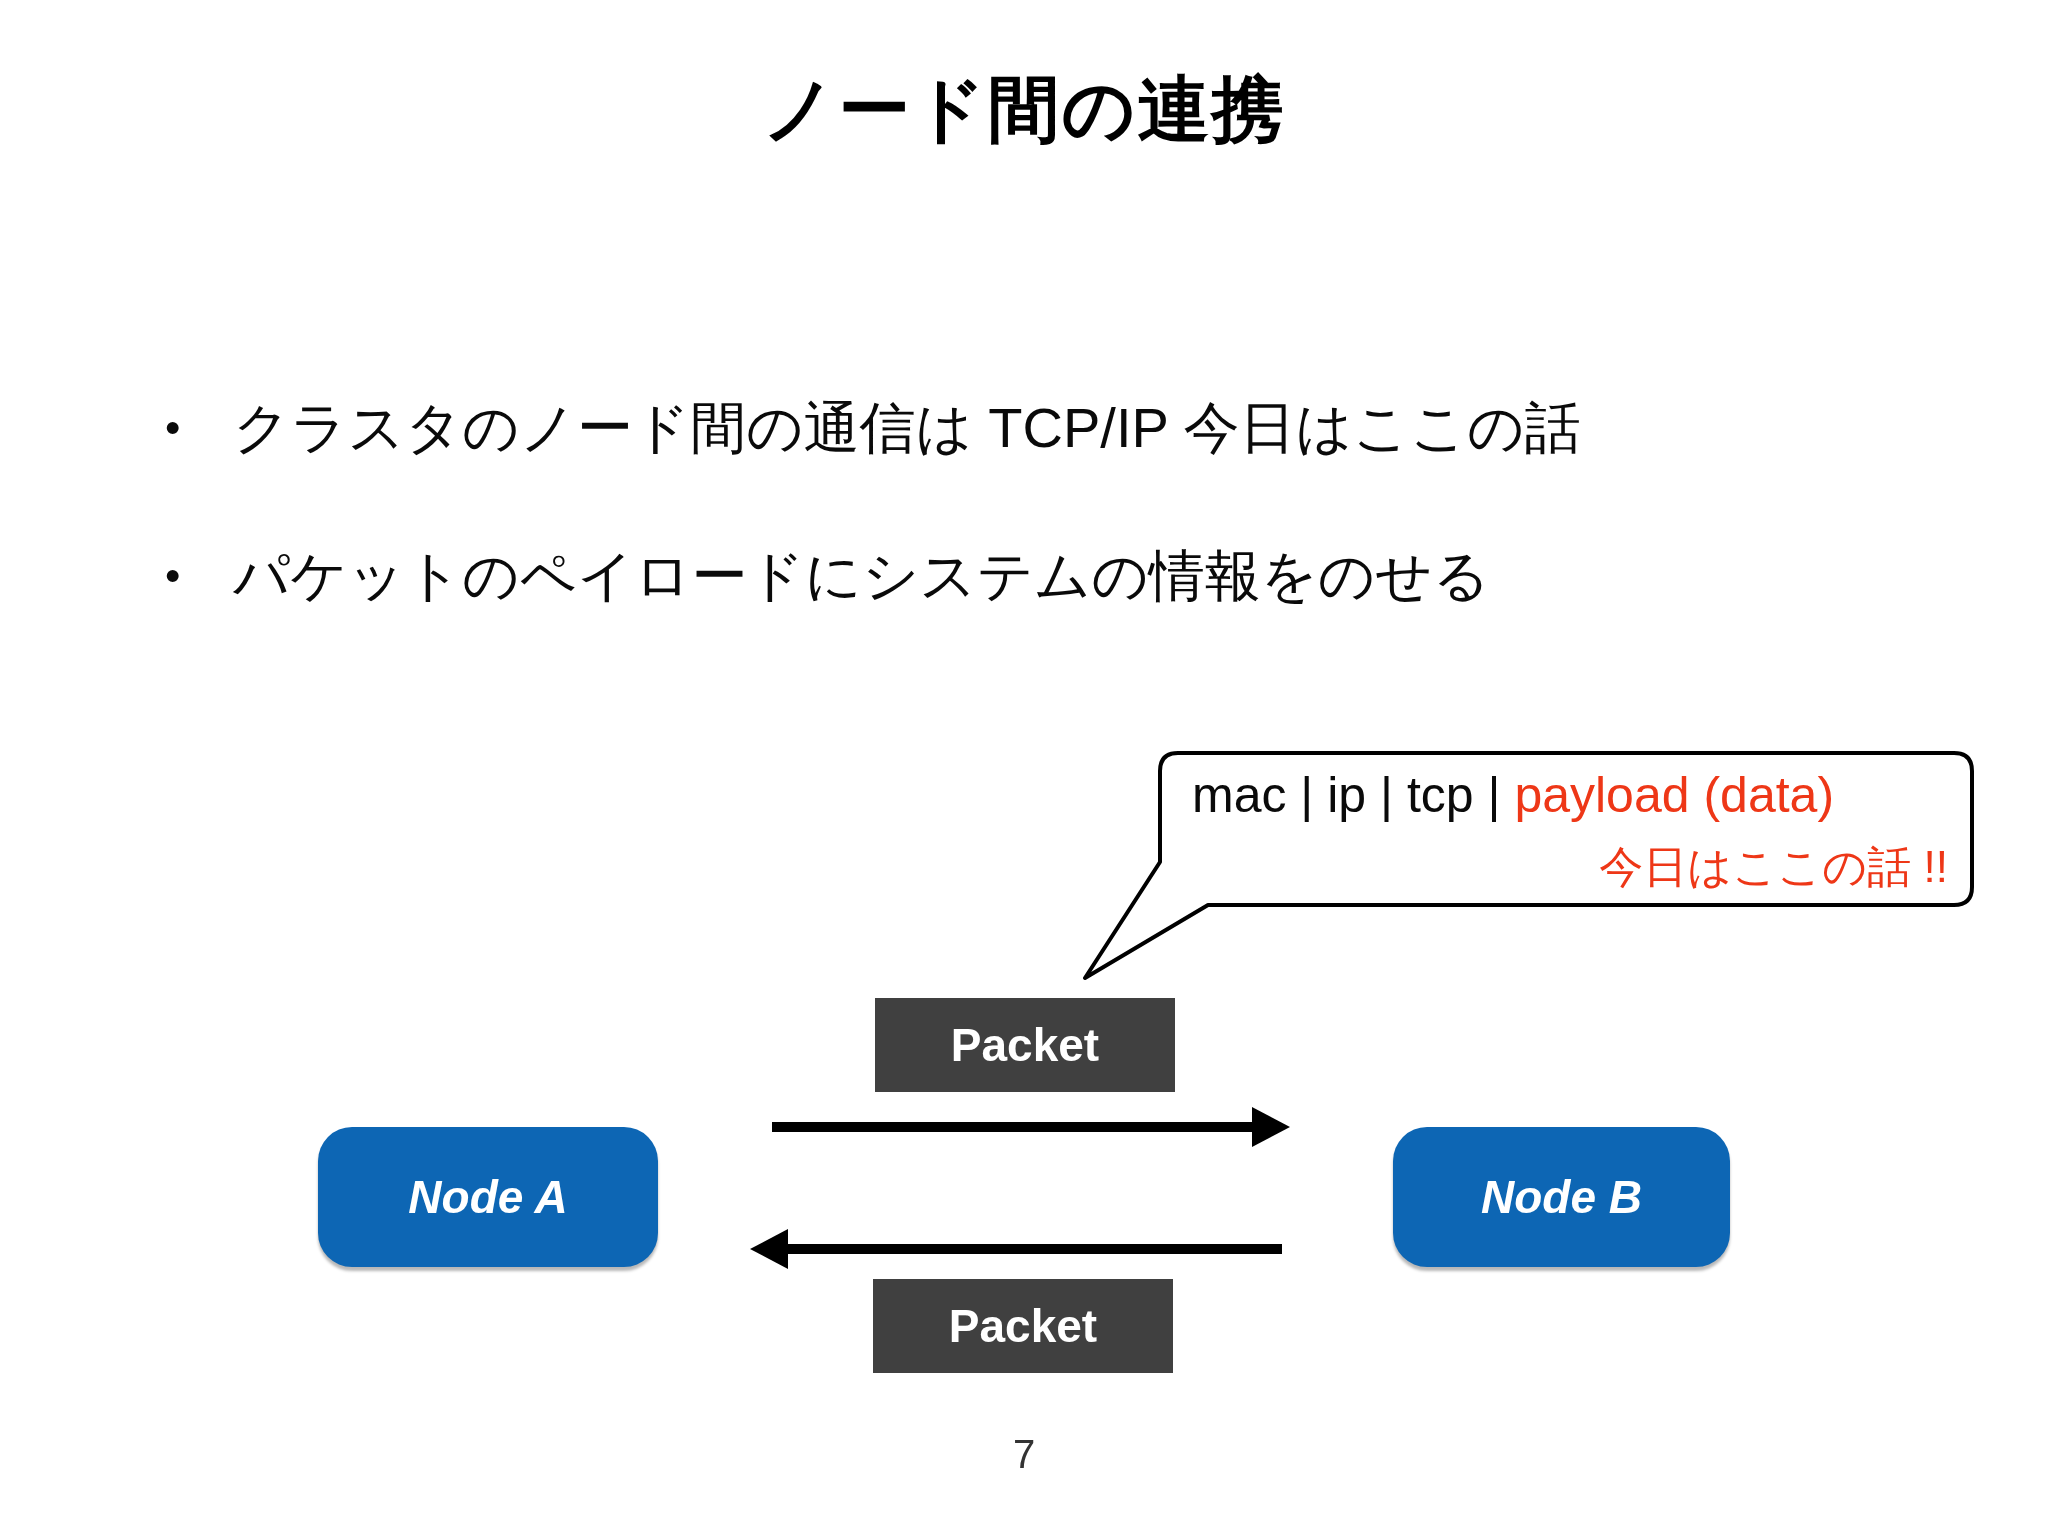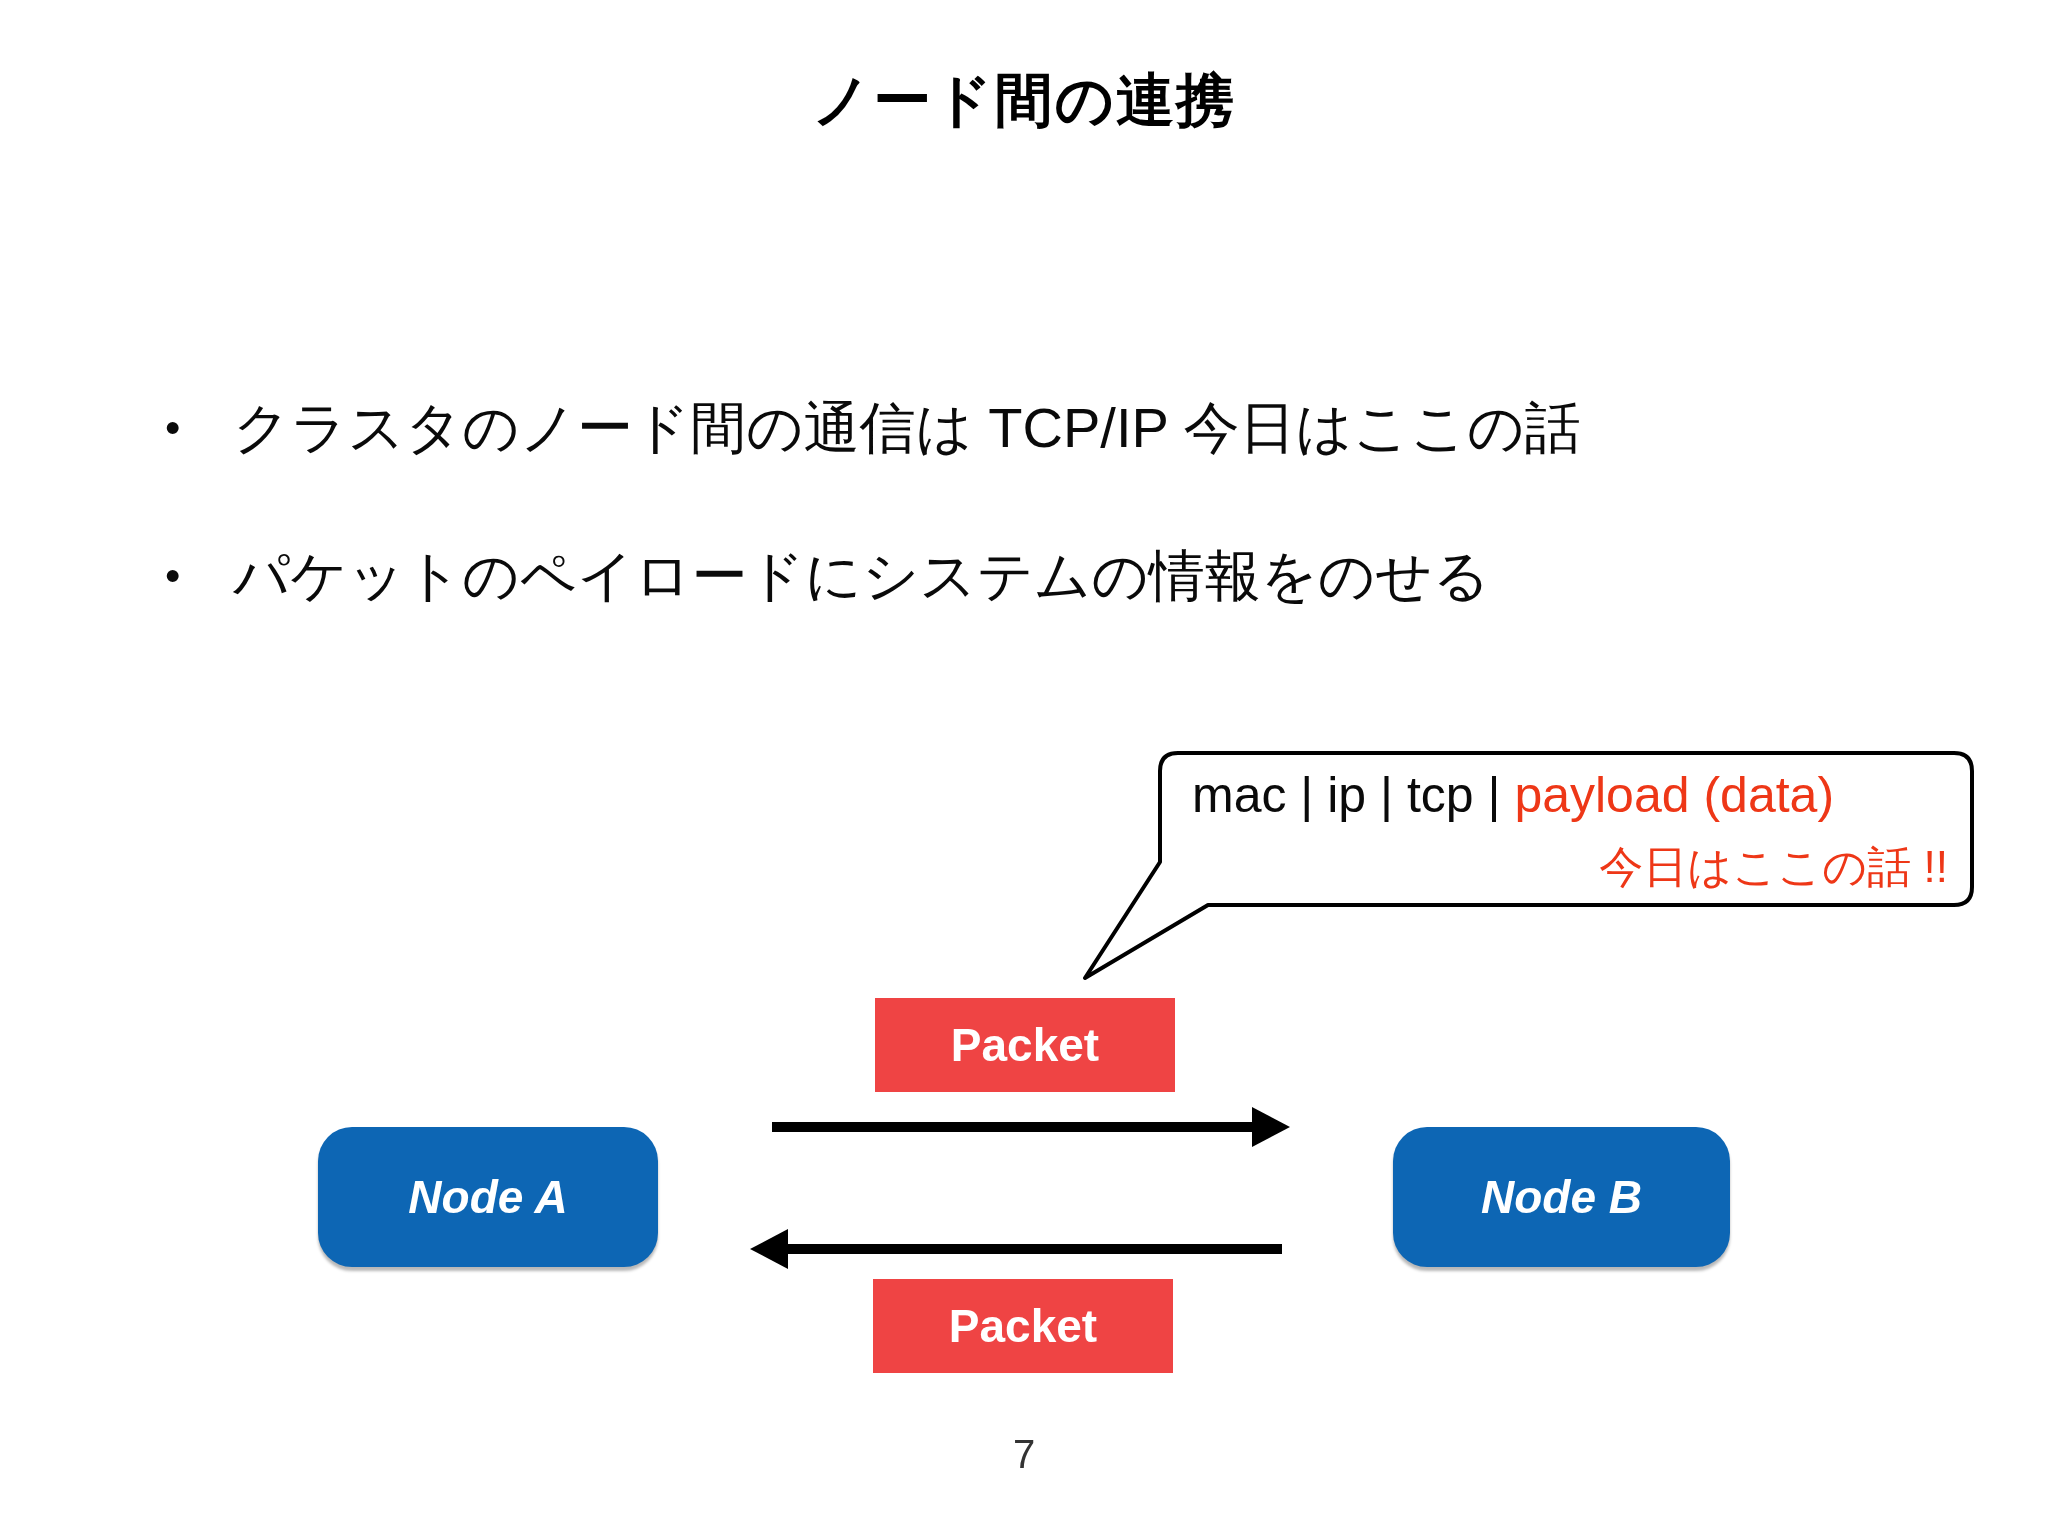--- a/index.html
+++ b/index.html
@@ -9,21 +9,21 @@
     background:#ffffff;
     overflow:hidden;
     font-family:"Liberation Sans", sans-serif;
     color:#000;
   }
   .title{
     position:absolute;
     left:0;top:62px;width:100%;
     margin:0;
     text-align:center;
-    font-size:58px;
+    font-size:72px;
     font-weight:600;
     letter-spacing:2px;
     color:#000;
   }
   .bullet{
     position:absolute;
     left:165px;
     display:flex;
     align-items:flex-start;
     font-size:56px;
@@ -66,21 +66,21 @@
     text-align:right;
     font-size:44px;
     white-space:nowrap;
   }
   .red{color:#EE3717;}
   .bold{font-weight:400;}
 
   .packet{
     position:absolute;
     width:300px;height:94px;
-    background:#ef4444;
+    background:#404040;
     display:flex;align-items:center;justify-content:center;
     z-index:2;
   }
   .packet span{
     color:#ffffff;font-weight:700;font-size:46px;
   }
   .packet-top{left:875px;top:998px;}
   .packet-bottom{left:873px;top:1279px;}
 
   .node{

